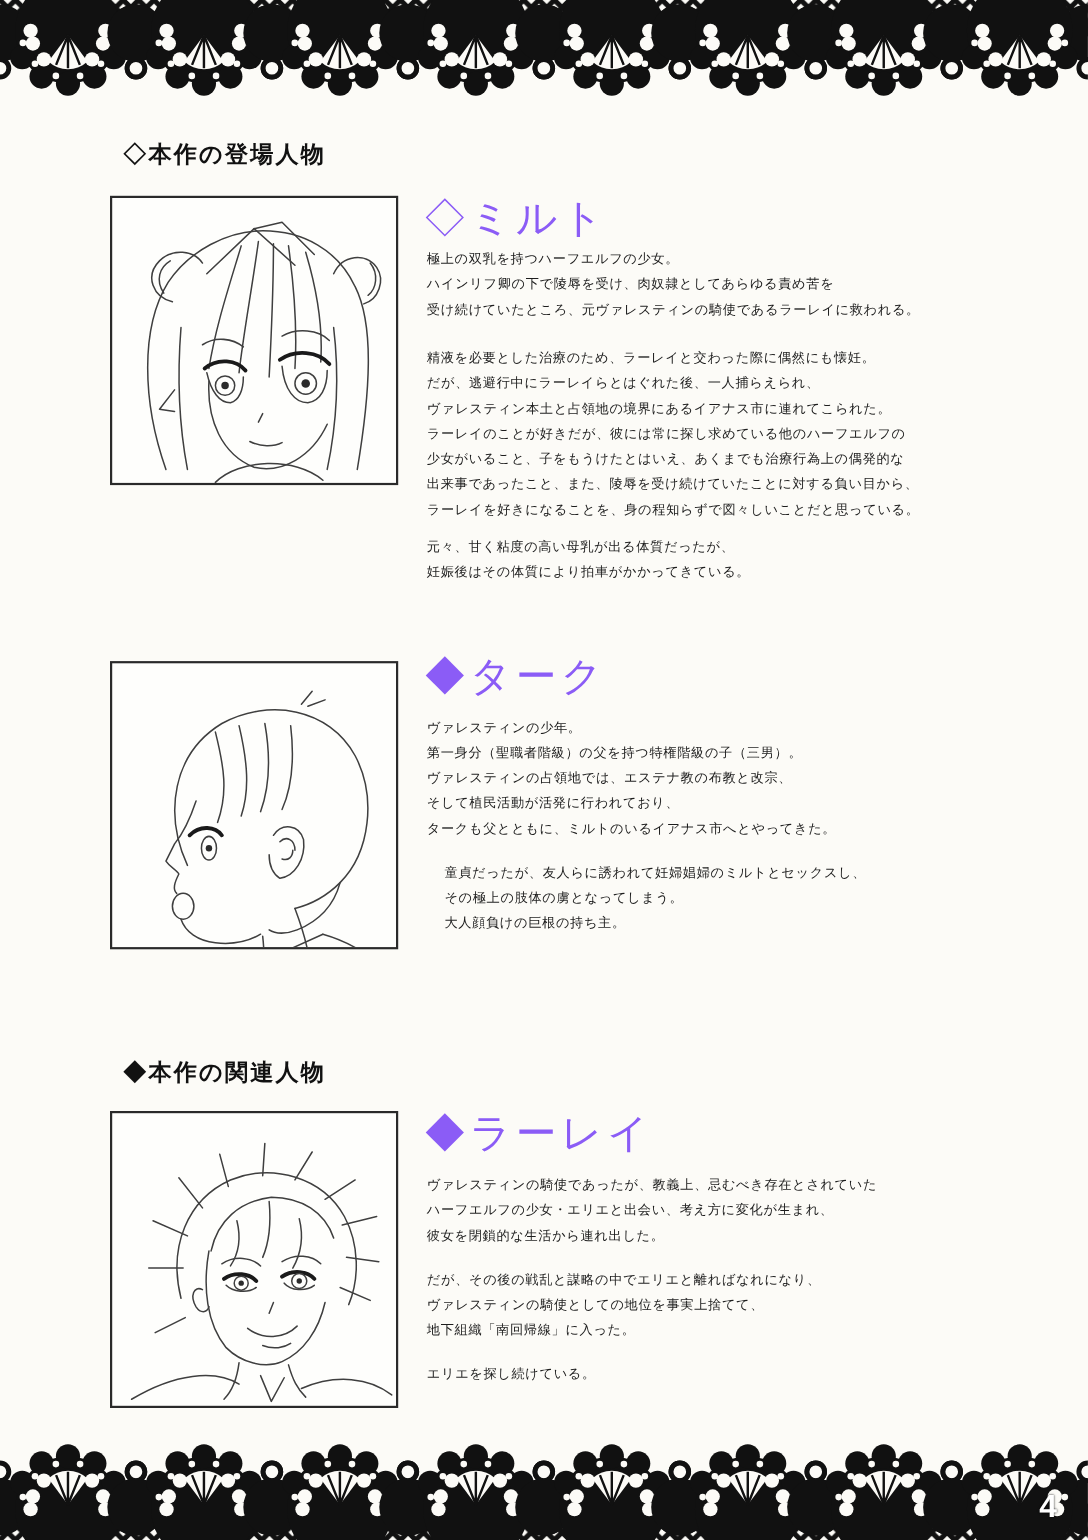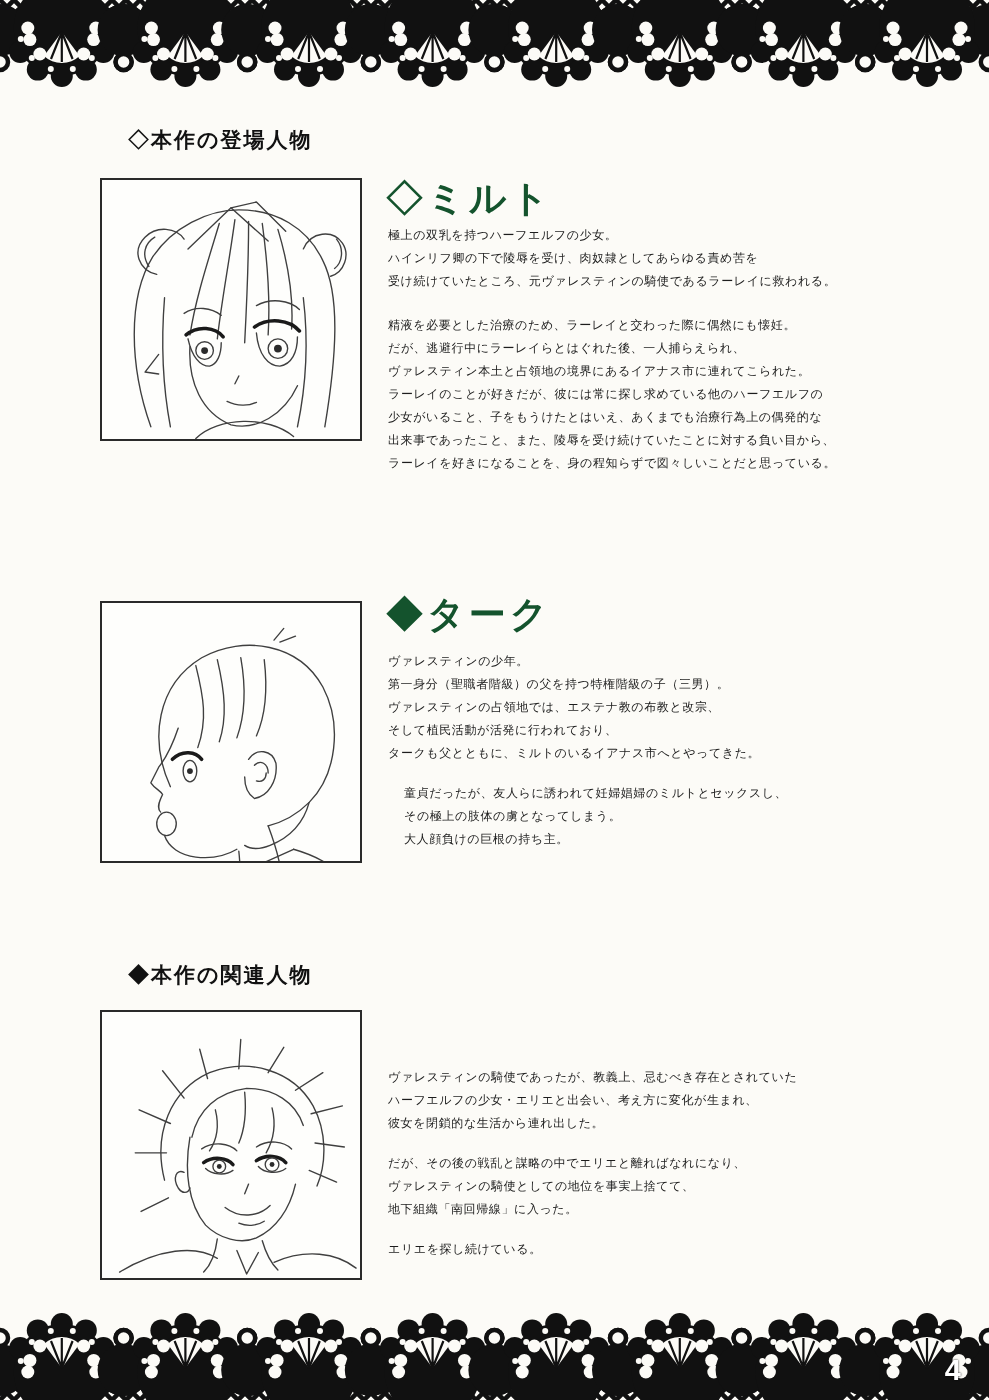--- a/index.html
+++ b/index.html
@@ -9,35 +9,35 @@
     background:#fcfbf7;
     overflow:hidden;
     font-family:"Liberation Serif", serif;
     color:#1c1c1c;
   }
   .lace{position:absolute;left:0;width:989px;height:96px;line-height:0;}
   .lace-top{top:0;}
   .lace-bottom{bottom:0;}
   .lace-bottom svg{transform:scaleY(-1);}
   .section-header{
-    position:absolute;left:128px;
+    position:absolute;left:112px;
     font-family:"Liberation Sans", sans-serif;
     font-size:21px;font-weight:600;letter-spacing:2px;color:#111;
   }
   .portrait-frame{
     position:absolute;left:100px;
     background:#fefefc;
     border:2px solid #2a2a2a;
     box-sizing:border-box;
   }
   .portrait-frame svg{display:block;width:100%;height:100%;}
   .char-name{
     position:absolute;left:386px;
     font-family:"Liberation Serif", serif;
-    font-size:37px;font-weight:bold;letter-spacing:4px;color:#14532d;
+    font-size:37px;font-weight:normal;letter-spacing:4px;color:#8b5cf6;
   }
   .char-para{
     position:absolute;left:388px;width:575px;
     font-size:12px;line-height:23px;letter-spacing:0.6px;
     white-space:pre-line;color:#1d1d1d;
   }
   .page-number{
     position:absolute;right:28px;bottom:13px;
     color:#ffffff;font-family:"Liberation Sans", sans-serif;
     font-size:29px;font-weight:bold;z-index:6;
@@ -140,20 +140,22 @@
   <div class="char-para" style="top:224px;">極上の双乳を持つハーフエルフの少女。
 ハインリフ卿の下で陵辱を受け、肉奴隷としてあらゆる責め苦を
 受け続けていたところ、元ヴァレスティンの騎使であるラーレイに救われる。</div>
   <div class="char-para" style="top:314px;font-family:Liberation Serif, serif;">精液を必要とした治療のため、ラーレイと交わった際に偶然にも懐妊。
 だが、逃避行中にラーレイらとはぐれた後、一人捕らえられ、
 ヴァレスティン本土と占領地の境界にあるイアナス市に連れてこられた。
 ラーレイのことが好きだが、彼には常に探し求めている他のハーフエルフの
 少女がいること、子をもうけたとはいえ、あくまでも治療行為上の偶発的な
 出来事であったこと、また、陵辱を受け続けていたことに対する負い目から、
 ラーレイを好きになることを、身の程知らずで図々しいことだと思っている。</div>
+  <div class="char-para" style="top:486px;">元々、甘く粘度の高い母乳が出る体質だったが、
+妊娠後はその体質により拍車がかかってきている。</div>
 
   <div class="portrait-frame" style="top:601px;width:262px;height:262px;">
     <svg viewBox="0 0 264 264">
       <path class="sketch" d="M70,188 C48,140 56,84 102,56 C146,32 202,42 226,86 C246,124 240,176 212,204 C200,216 186,224 170,228"></path>
       <path class="sketch" d="M96,64 C104,96 108,120 98,148"></path>
       <path class="sketch" d="M118,58 C126,92 128,118 120,142"></path>
       <path class="sketch" d="M142,56 C148,90 146,116 138,138"></path>
       <path class="sketch" d="M166,58 C170,92 166,118 158,136"></path>
       <path class="sketch" d="M176,38 l10,-12 M182,40 l16,-6"></path>
       <path class="sketch" d="M78,128 C72,146 66,158 58,168 L50,184 C54,190 60,192 62,196 C58,204 56,210 60,214"></path>
@@ -209,20 +211,21 @@
       <path class="sketch" d="M150,172 L146,182"></path>
       <path class="sketch" d="M126,196 C140,207 160,206 172,194"></path>
       <path class="sketch" d="M140,212 C150,216 160,214 166,210"></path>
       <path class="sketch" d="M118,228 C116,244 112,254 104,262"></path>
       <path class="sketch" d="M164,230 C168,244 172,252 180,260"></path>
       <path class="sketch" d="M18,262 C58,238 96,234 118,248"></path>
       <path class="sketch" d="M176,252 C208,238 240,242 260,258"></path>
       <path class="sketch" d="M138,240 L148,264 L160,242"></path>
     </svg>
   </div>
+  <div class="char-name" style="top:1006px;">◆ラーレイ</div>
   <div class="char-para" style="top:1152px;">だが、その後の戦乱と謀略の中でエリエと離ればなれになり、
 ヴァレスティンの騎使としての地位を事実上捨てて、
 地下組織「南回帰線」に入った。</div>
   <div class="char-para" style="top:1066px;">ヴァレスティンの騎使であったが、教義上、忌むべき存在とされていた
 ハーフエルフの少女・エリエと出会い、考え方に変化が生まれ、
 彼女を閉鎖的な生活から連れ出した。</div>
   <div class="char-para" style="top:1238px;">エリエを探し続けている。</div>
 
   <div class="lace lace-bottom">
     <svg width="989" height="96" viewBox="0 0 989 96">

